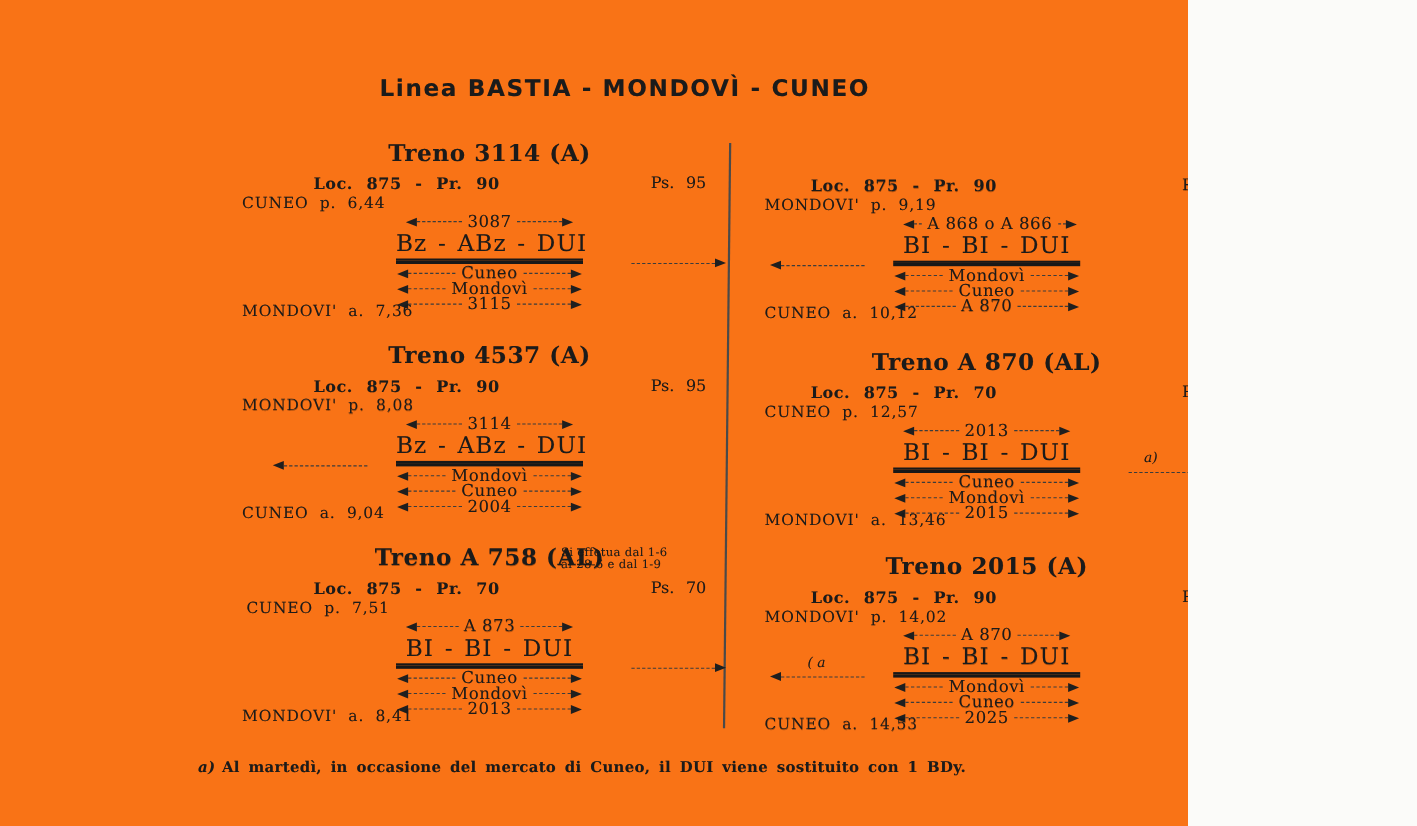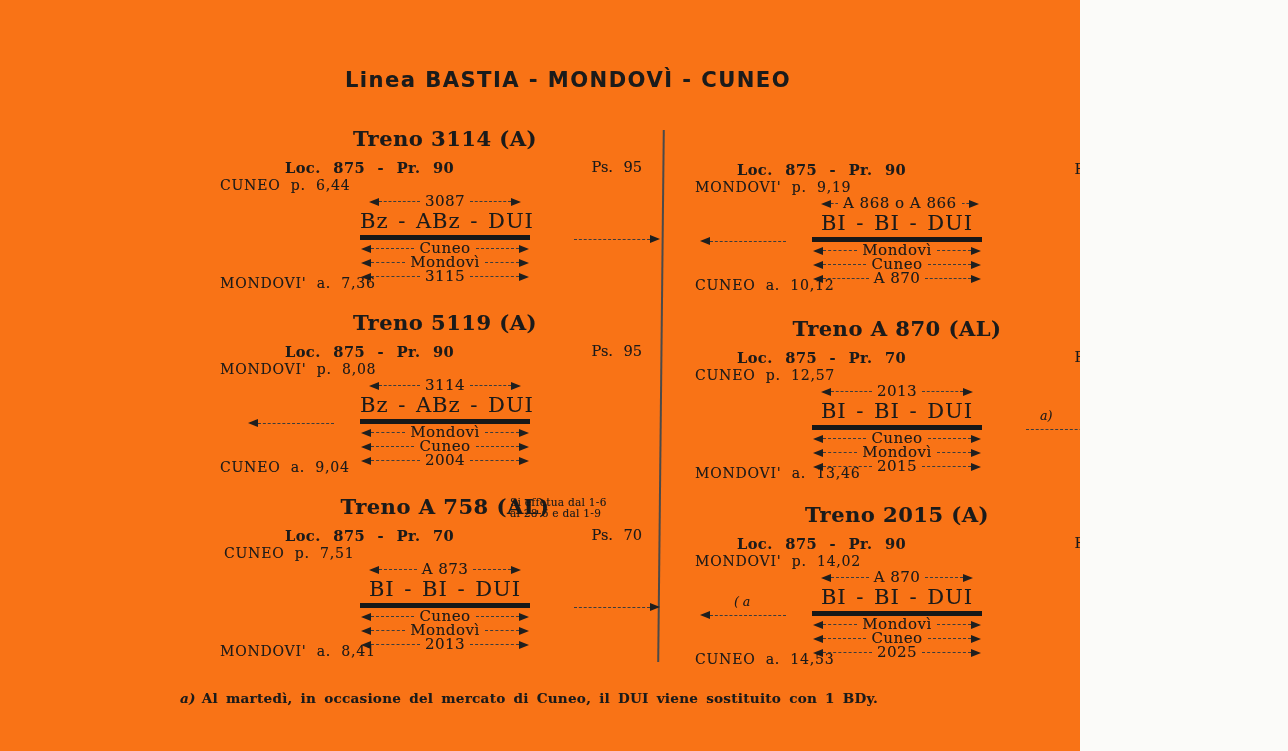--- a/index.html
+++ b/index.html
@@ -122,21 +122,21 @@
               <span class="dash"></span>
               <span class="lbl">3115</span>
               <span class="dash"></span>
               <span class="ah ah-right"></span>
             </div>
           </div>
         </div>
         <div class="arr-label" style="left: 20px;">MONDOVI' a. 7,36</div>
       </div>
       <div class="train-block" style="top: 310px;">
-        <div class="block-heading" style="left: 85px;">Treno 5119 (A)</div>
+        <div class="block-heading" style="left: 85px;">Treno 4537 (A)</div>
         <div class="loco-row" style="left: 85px;">Loc. 875 - Pr. 90</div>
         <div class="ps-label" style="right: 8px;">Ps. 95</div>
         <div class="dep-label" style="left: 20px;">MONDOVI' p. 8,08</div>
         <div class="comp" style="left: 160px;">
           <div class="arrow-row top-arrow">
             <span class="ah ah-left"></span>
             <span class="dash"></span>
             <span class="lbl">3114</span>
             <span class="dash"></span>
             <span class="ah ah-right"></span>

